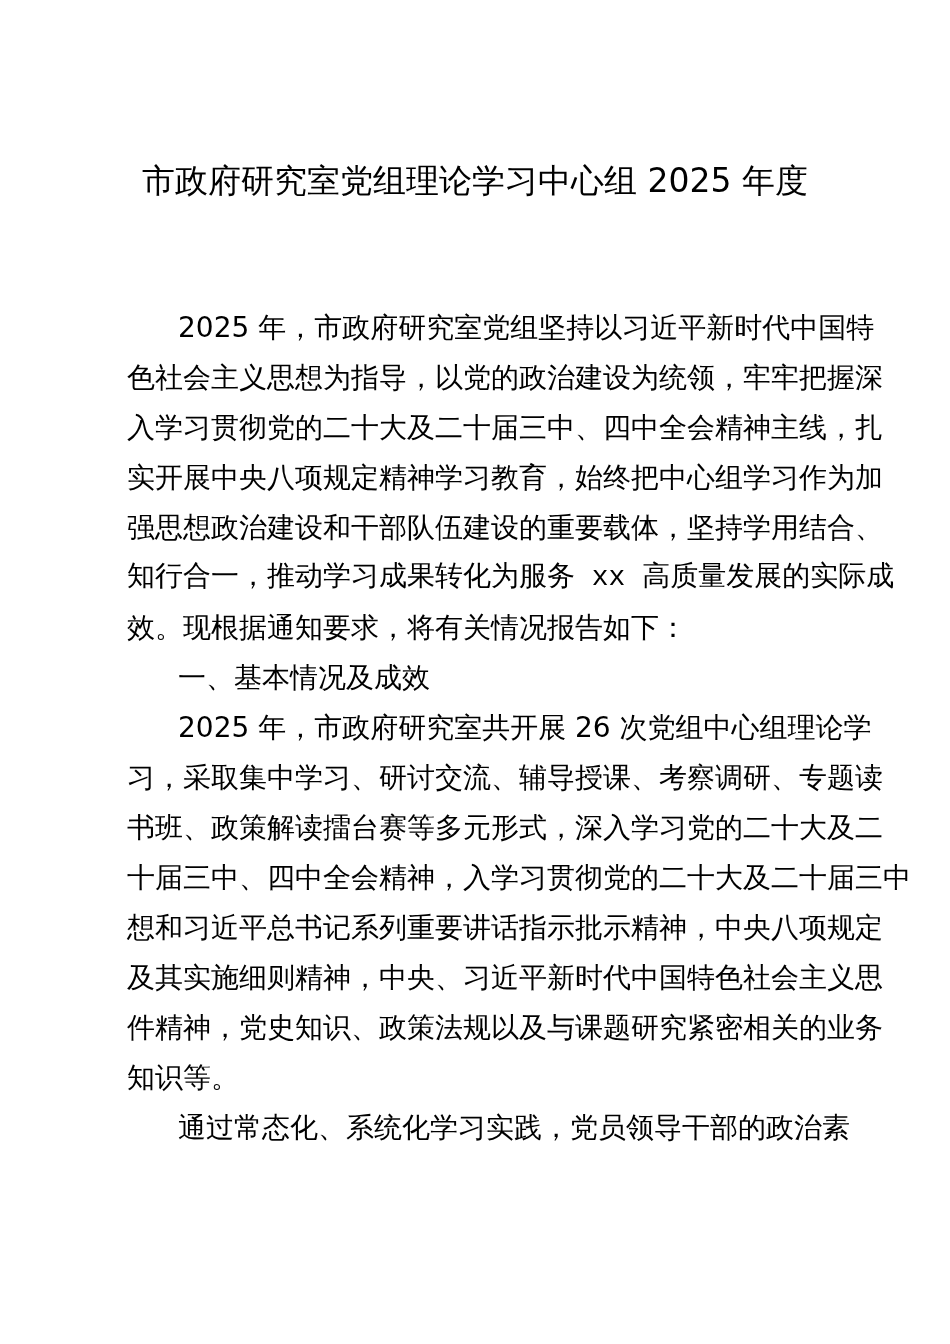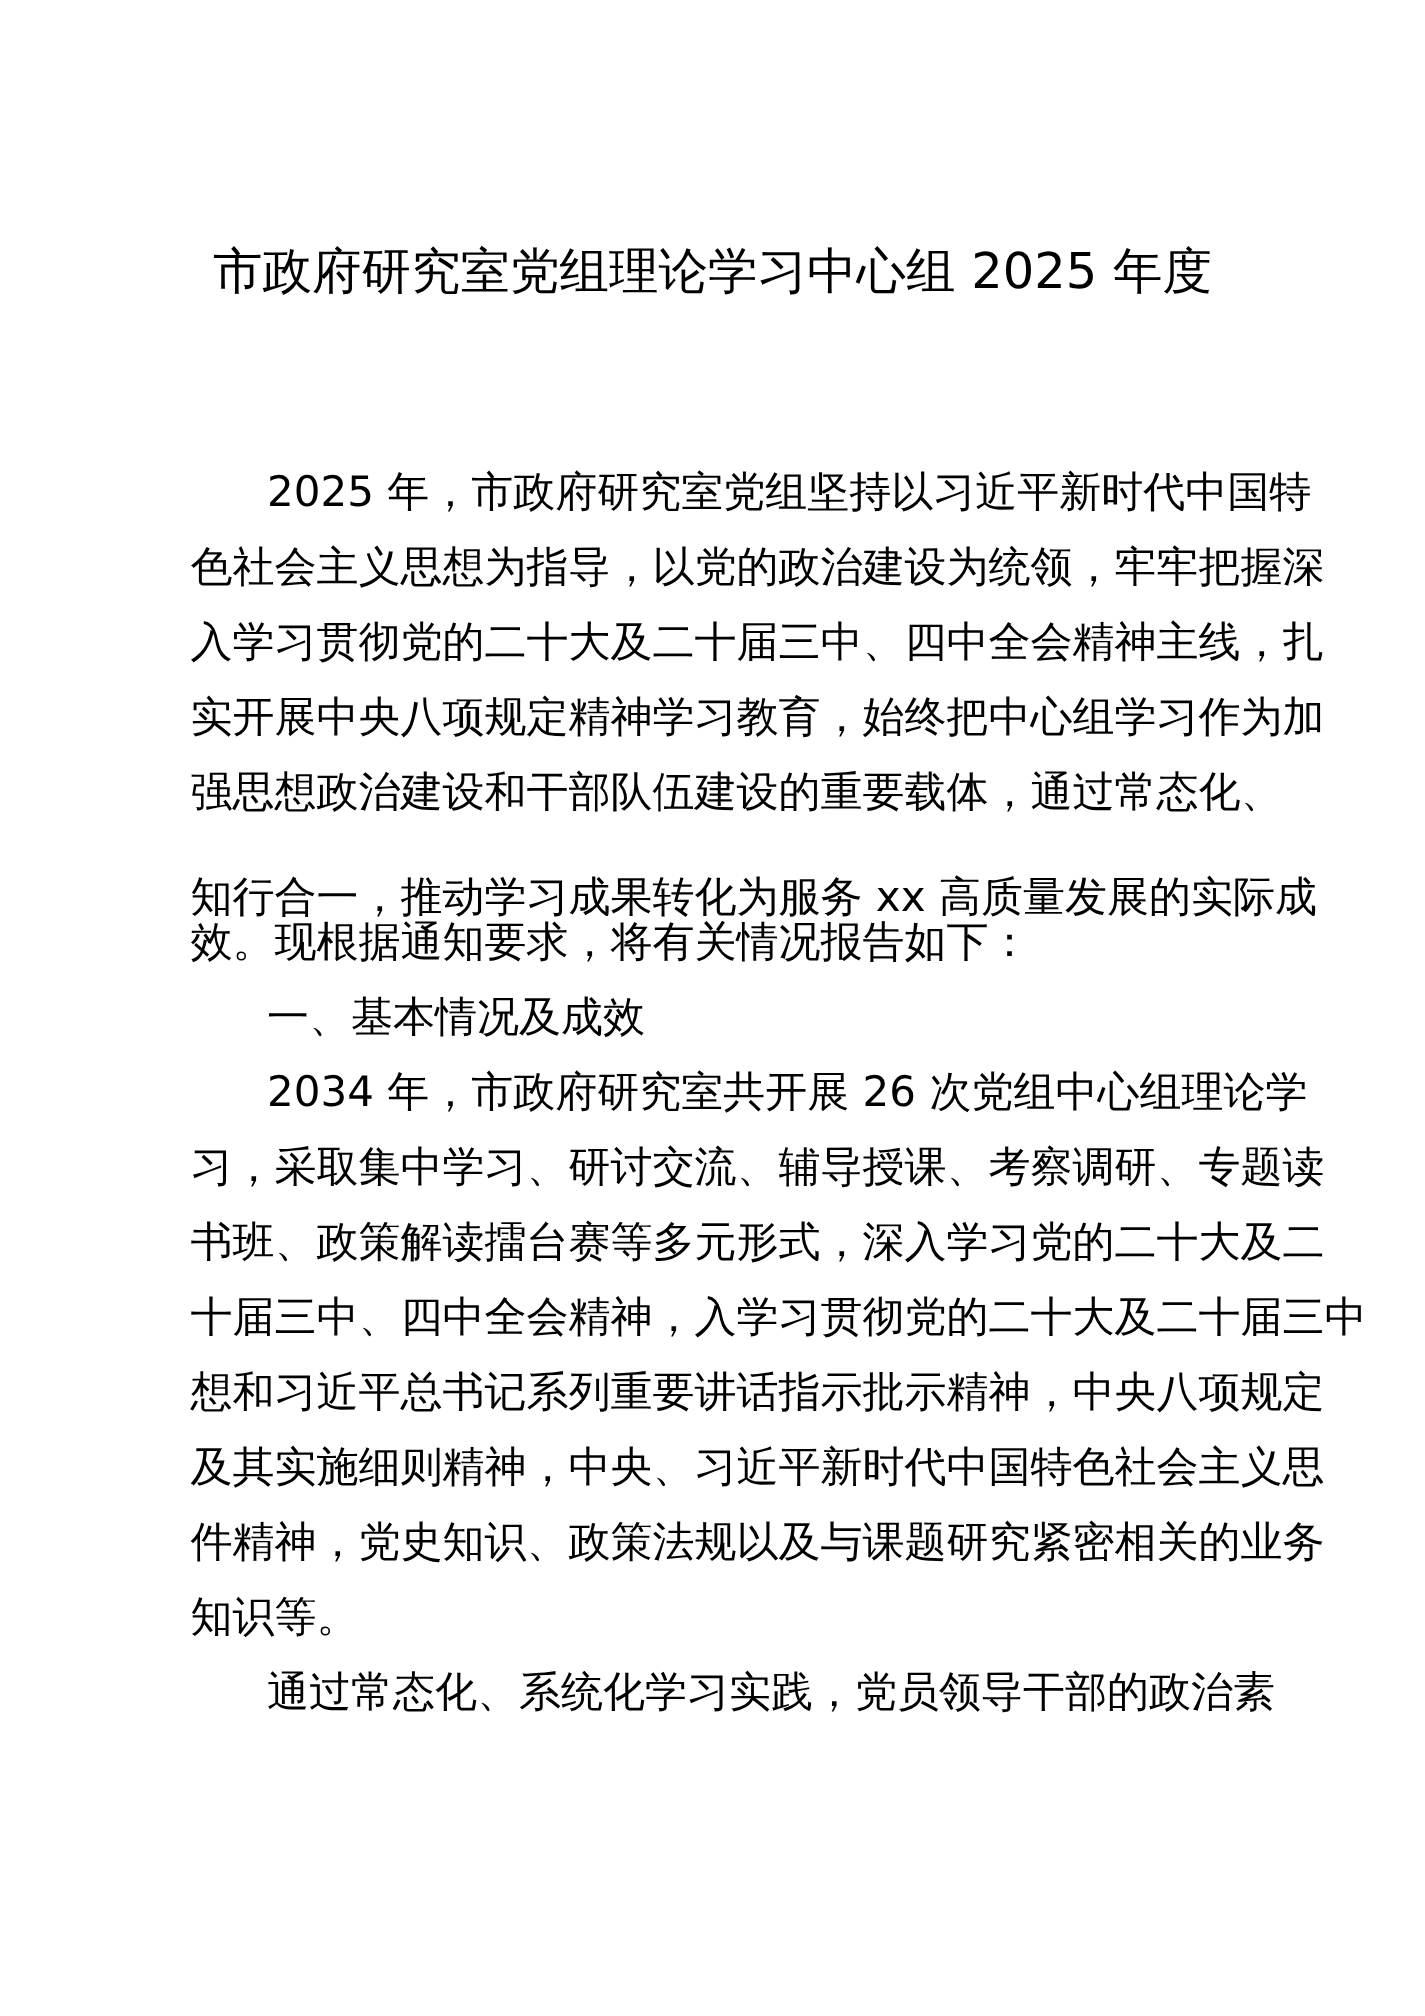--- a/index.html
+++ b/index.html
@@ -57,25 +57,25 @@
 <body>
 
 <div class="page">
   <div class="title title-line-1">市政府研究室党组理论学习中心组 2025 年度</div>
 
   <div id="body-lines">
       <div class="body-line indent" style="top: 303px;">2025 年，市政府研究室党组坚持以习近平新时代中国特</div>
       <div class="body-line" style="top: 353px;">色社会主义思想为指导，以党的政治建设为统领，牢牢把握深</div>
       <div class="body-line" style="top: 403px;">入学习贯彻党的二十大及二十届三中、四中全会精神主线，扎</div>
       <div class="body-line" style="top: 453px;">实开展中央八项规定精神学习教育，始终把中心组学习作为加</div>
-      <div class="body-line" style="top: 503px;">强思想政治建设和干部队伍建设的重要载体，通过常态化、</div>
-      <div class="body-line" style="top: 573px;">知行合一，推动学习成果转化为服务 xx 高质量发展的实际成</div>
+      <div class="body-line" style="top: 503px;">强思想政治建设和干部队伍建设的重要载体，坚持学用结合、</div>
+      <div class="body-line" style="top: 553px; font-family: Liberation Mono, monospace;">知行合一，推动学习成果转化为服务 xx 高质量发展的实际成</div>
       <div class="body-line last" style="top: 603px;">效。现根据通知要求，将有关情况报告如下：</div>
       <div class="body-line indent last" style="top: 653px;">一、基本情况及成效</div>
-      <div class="body-line indent" style="top: 703px;">2034 年，市政府研究室共开展 26 次党组中心组理论学</div>
+      <div class="body-line indent" style="top: 703px;">2025 年，市政府研究室共开展 26 次党组中心组理论学</div>
       <div class="body-line" style="top: 753px;">习，采取集中学习、研讨交流、辅导授课、考察调研、专题读</div>
       <div class="body-line" style="top: 803px;">书班、政策解读擂台赛等多元形式，深入学习党的二十大及二</div>
       <div class="body-line" style="top: 853px;">十届三中、四中全会精神，入学习贯彻党的二十大及二十届三中</div>
       <div class="body-line" style="top: 903px;">想和习近平总书记系列重要讲话指示批示精神，中央八项规定</div>
       <div class="body-line" style="top: 953px;">及其实施细则精神，中央、习近平新时代中国特色社会主义思</div>
       <div class="body-line" style="top: 1003px;">件精神，党史知识、政策法规以及与课题研究紧密相关的业务</div>
       <div class="body-line last" style="top: 1053px;">知识等。</div>
       <div class="body-line indent" style="top: 1103px;">通过常态化、系统化学习实践，党员领导干部的政治素</div>
     </div>
 </div>

